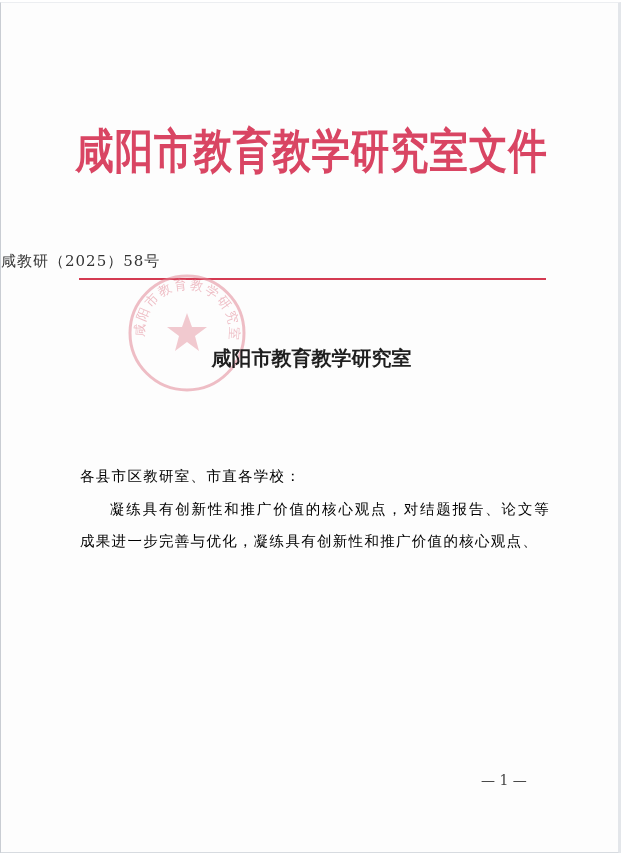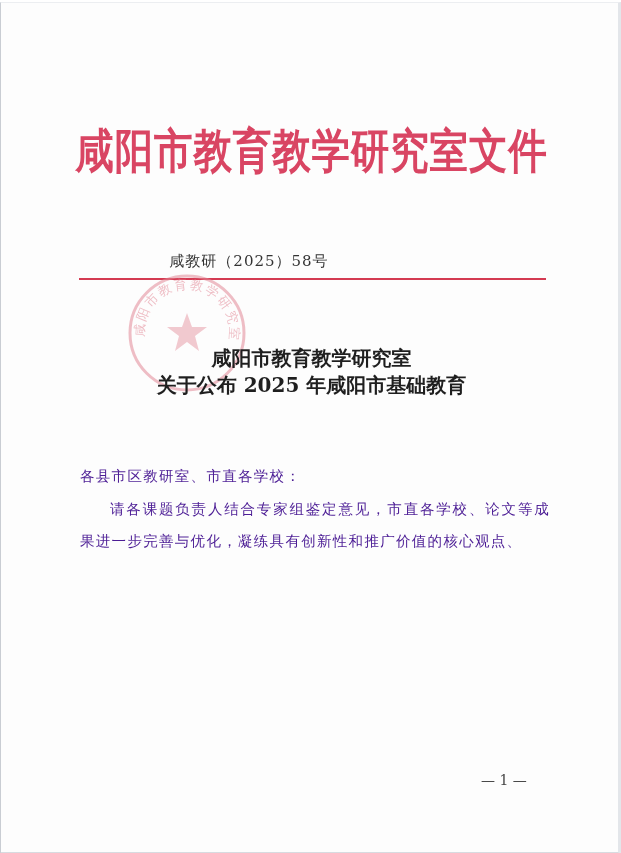--- a/index.html
+++ b/index.html
@@ -22,41 +22,41 @@
     text-align: center;
     font-family: "DejaVu Serif", serif;
     font-weight: bold;
     font-size: 47px; letter-spacing: 1px;
     transform: scaleX(0.82);
     transform-origin: center;
     line-height: 60px;
   }
   .doc-number {
     position: absolute; left: 0; width: 496px; top: 249px;
-    text-align: center; font-size: 15px; color: #333;
+    text-align: left; font-size: 15px; color: #333;
     letter-spacing: 1px;
     font-family: "DejaVu Serif", serif;
   }
   .red-rule {
     position: absolute; left: 78px; width: 467px; top: 275px; height: 2px;
   }
   .seal {
     position: absolute; left: 124px; top: 268px; width: 124px; height: 124px;
     opacity: 0.55;
   }
   .notice-title {
     position: absolute; left: 0; width: 621px; top: 342px;
     text-align: center; font-weight: bold; font-size: 20px;
     line-height: 27px; color: #1f1f1f;
     font-family: "DejaVu Serif", serif;
   }
   .notice-title div { white-space: nowrap; }
   .body-text {
     position: absolute; left: 79px; width: 470px; top: 457px;
-    font-size: 14.5px; color: #4c1d95; line-height: 32.5px;
+    font-size: 14.5px; color: #000000; line-height: 32.5px;
     font-family: "DejaVu Sans", sans-serif;
     letter-spacing: 1.3px;
   }
   .body-text p { margin: 0; text-align: justify; }
   .body-text p.indent { text-indent: 30px; }
   .page-number {
     position: absolute; left: 480px; top: 769px; font-size: 14px; color: #444;
     font-family: "DejaVu Serif", serif;
   }
 </style>
@@ -75,23 +75,22 @@
     <circle cx="62" cy="62" r="57" fill="none" stroke="#e38a98" stroke-width="3"></circle>
     <polygon points="62,42 67,56 82,56 70,65 74,80 62,71 50,80 54,65 42,56 57,56" fill="#e9a0ab"></polygon>
     <path id="sealArc" d="M 20 70 A 43 43 0 1 1 104 70" fill="none"></path>
     <text font-size="13" fill="#e38a98" font-family="DejaVu Serif, serif" letter-spacing="2">
       <textPath href="#sealArc" startOffset="4">咸阳市教育教学研究室</textPath>
     </text>
   </svg>
 
   <div class="notice-title">
     <div>咸阳市教育教学研究室</div>
-    <div>关于公布 2025 年咸阳市基础教育</div>
   </div>
 
   <div class="body-text">
     <p>各县市区教研室、市直各学校：</p>
-    <p class="indent">请各课题负责人结合专家组鉴定意见，市直各学校、论文等成果进一步完善与优化，凝练具有创新性和推广价值的核心观点、</p>
+    <p class="indent">凝练具有创新性和推广价值的核心观点，对结题报告、论文等成果进一步完善与优化，凝练具有创新性和推广价值的核心观点、</p>
   </div>
 
   <div class="page-number">— 1 —</div>
 
 </div>
 
 </body></html>

